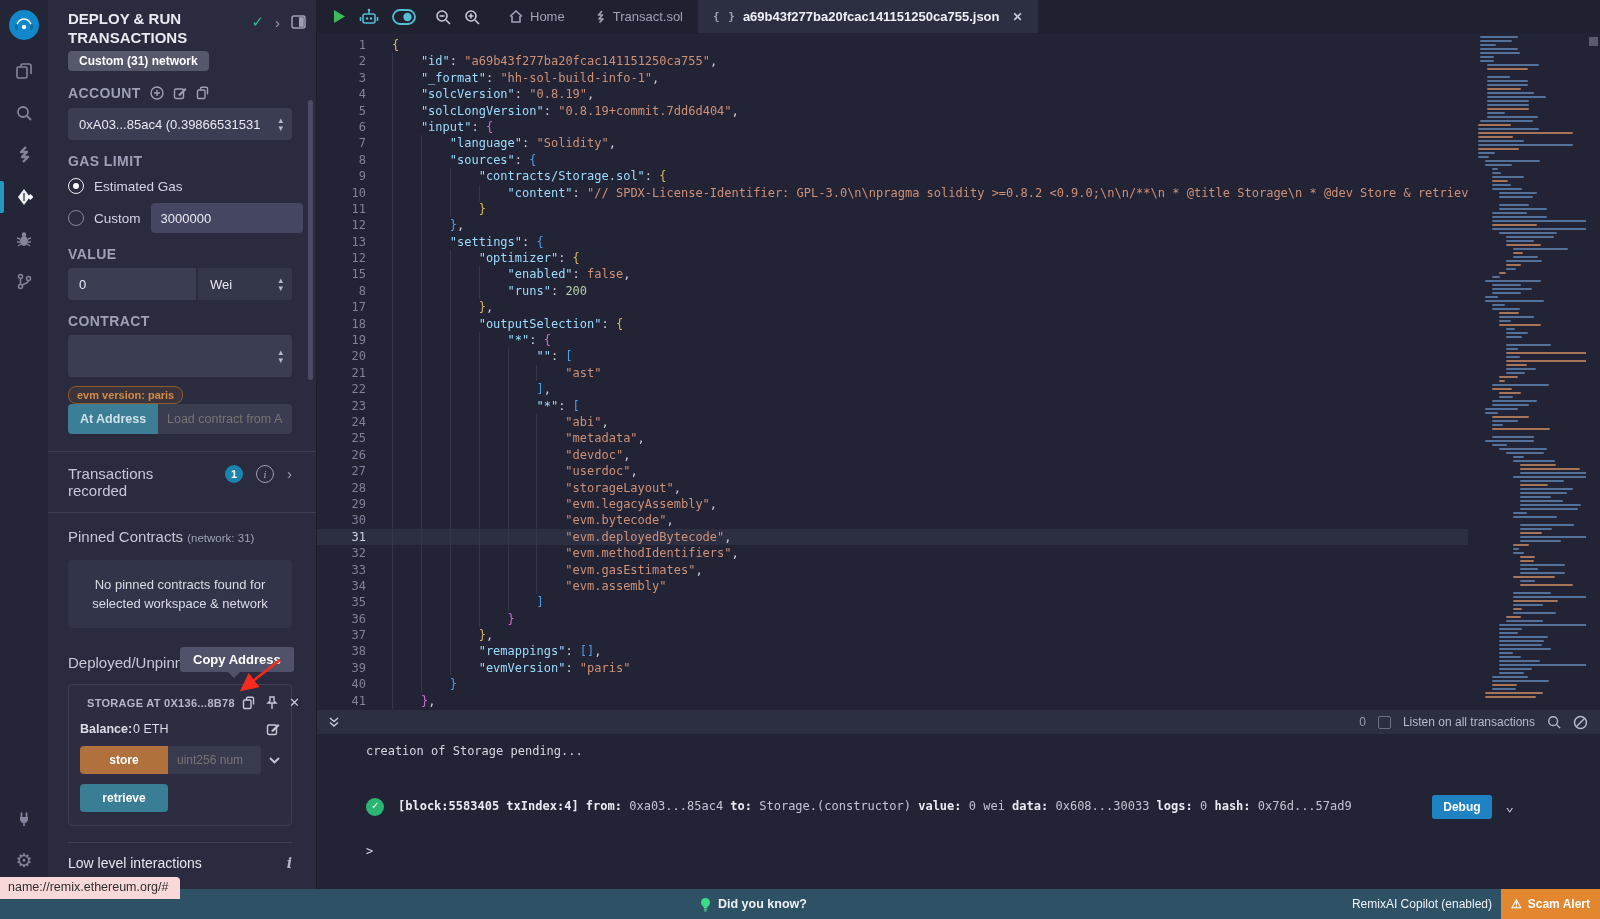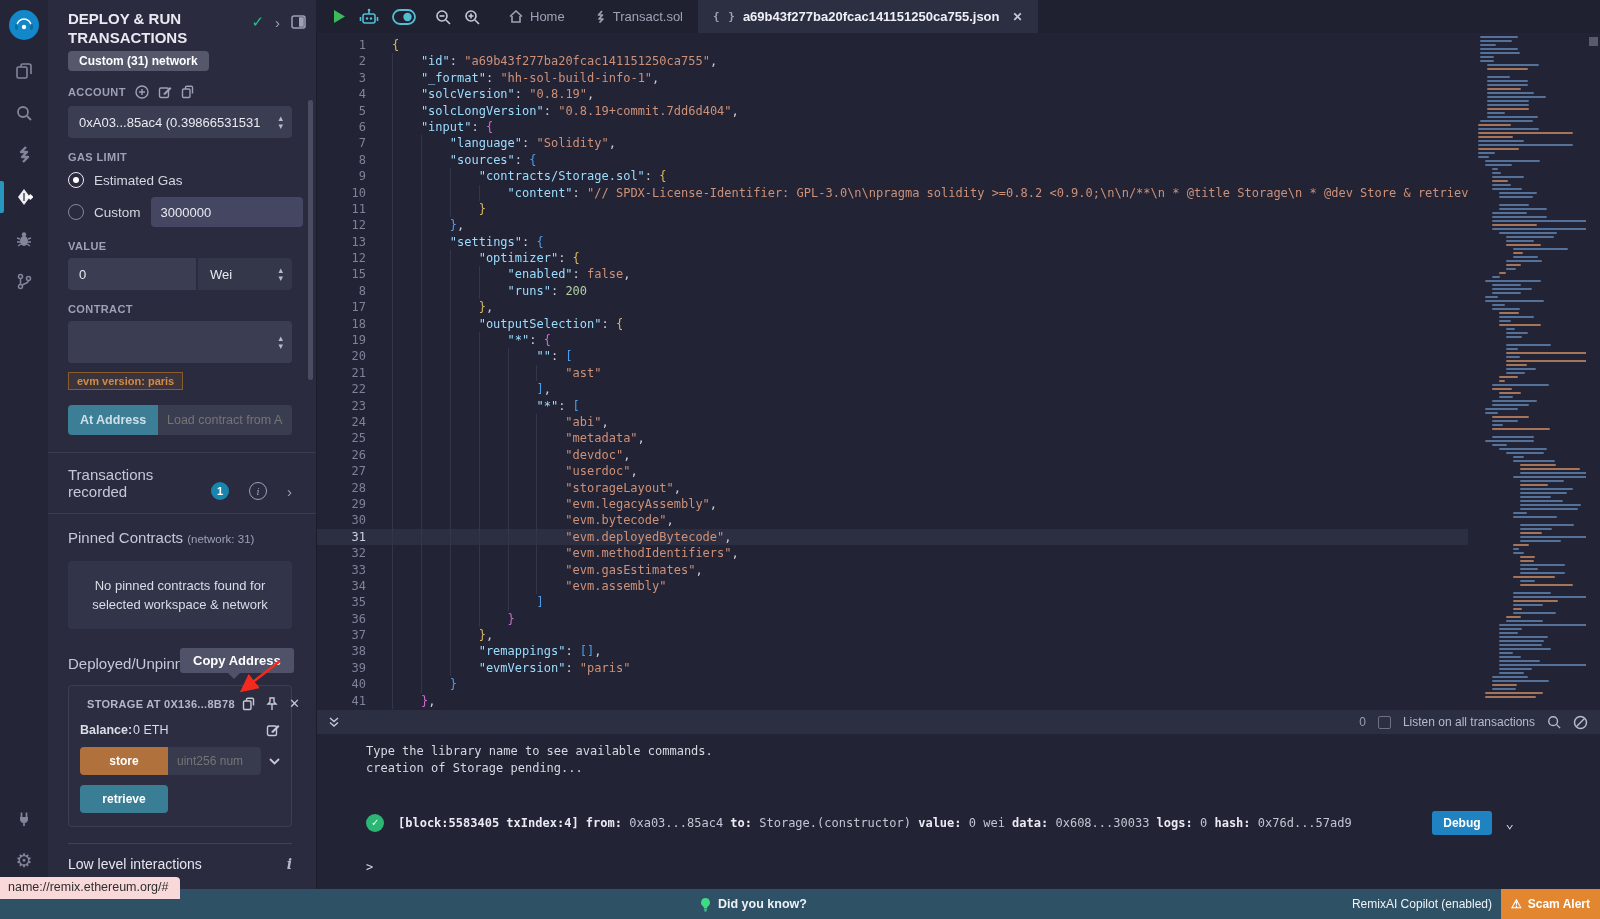--- a/index.html
+++ b/index.html
@@ -17,46 +17,46 @@
 
   
   .panel{position:absolute;left:48px;top:0;width:268px;height:889px;background:#2a2b3e;z-index:2;
          border-right:1px solid #1c1d29;}
   .panel-header{position:relative;padding:9px 14px 0 20px;height:42px;}
   .panel-title{width:175px;font-size:15px;font-weight:bold;color:#e8e9f1;line-height:19px;}
   .ph-icons{position:absolute;right:10px;top:13px;display:flex;gap:11px;align-items:center;}
   .panel-scroll{position:absolute;top:51px;left:0;right:0;bottom:0;overflow:hidden;padding:0 24px 0 20px;}
   .network-pill{display:inline-block;margin-top:-9px;background:#55576b;color:#fff;font-weight:bold;
                 font-size:12px;padding:3px 11px;border-radius:4px;}
-  .label-sm{color:#9da0b6;font-size:11px;font-weight:bold;letter-spacing:.4px;margin:13px 0 6px;}
+  .label-sm{color:#9da0b6;font-size:14px;font-weight:bold;letter-spacing:.4px;margin:13px 0 6px;}
   .acct-row{display:flex;align-items:center;gap:9px;margin:14px 0 7px;}
   .selectbox{height:32px;background:#3b3d52;border-radius:4px;display:flex;align-items:center;
              padding:0 9px 0 11px;color:#e9eaf2;font-size:13px;white-space:nowrap;overflow:hidden;}
   .updown{margin-left:auto;color:#b8bac8;font-size:9px;line-height:8px;text-align:center;flex:none;padding-left:6px;}
   .radio-row{display:flex;align-items:center;gap:10px;margin:9px 0;color:#d4d6e2;font-size:13.5px;}
   .radio{width:16px;height:16px;border-radius:50%;border:1px solid #84869a;box-sizing:border-box;flex:none;}
   .radio.checked{border-color:#eceef4;position:relative;}
   .radio.checked::after{content:"";position:absolute;left:4px;top:4px;width:6px;height:6px;border-radius:50%;background:#fff;}
   .gas-input{width:132px;height:30px;background:#454762;border:none;border-radius:4px;color:#e9eaf2;
              font-size:13px;padding:0 10px;font-family:"Liberation Sans",sans-serif;}
   .value-row{display:flex;gap:2px;}
   .value-input{flex:1;height:32px;background:#3b3d52;border:none;border-radius:4px 0 0 4px;color:#e9eaf2;
                font-size:13px;padding:0 11px;font-family:"Liberation Sans",sans-serif;min-width:0;}
   .unit-box{width:94px;height:32px;background:#34364a;border-radius:0 4px 4px 0;display:flex;align-items:center;
             padding:0 9px 0 12px;color:#e9eaf2;font-size:13px;box-sizing:border-box;}
   .contract-select{height:42px;background:#3b3d52;border-radius:4px;display:flex;align-items:center;padding:0 9px;}
   .evm-badge{display:inline-block;margin-top:9px;border:1px solid #8a5c2c;background:rgba(170,110,50,.14);
-             color:#d18b44;font-size:11px;font-weight:bold;padding:2px 8px;border-radius:0;}
-  .ataddr-row{display:flex;margin-top:15px;}
+             color:#d18b44;font-size:11px;font-weight:bold;padding:2px 8px;border-radius:8px;}
+  .ataddr-row{display:flex;}
   .btn-ataddr{width:90px;height:30px;background:#3b7e96;border:none;border-radius:4px 0 0 4px;color:#cfe0e8;
               font-weight:bold;font-size:12.5px;font-family:"Liberation Sans",sans-serif;}
   .ataddr-input{flex:1;height:30px;background:#3a3c50;border:none;border-radius:0 4px 4px 0;color:#e9eaf2;
                 font-size:12.5px;padding:0 9px;font-family:"Liberation Sans",sans-serif;min-width:0;box-sizing:border-box;}
   .hr-full{border:none;border-top:1px solid #3a3c50;margin:17px -24px 0 -20px;}
-  .txrec-row{display:flex;align-items:flex-end;gap:20px;padding:13px 0;}
+  .txrec-row{display:flex;align-items:flex-start;gap:13px;padding:13px 0;}
   .txrec-title{font-size:15px;color:#c6c8d7;}
   .count-badge{width:18px;height:18px;border-radius:50%;background:#1a85ac;color:#fff;font-size:11px;font-weight:bold;
                display:flex;align-items:center;justify-content:center;flex:none;}
   .info-circle{width:16px;height:16px;border-radius:50%;border:1px solid #9da0b6;color:#9da0b6;
                font-family:"DejaVu Serif",serif;font-style:italic;font-size:10px;display:flex;align-items:center;justify-content:center;flex:none;}
   .chev-right{margin-left:auto;color:#9da0b6;font-size:15px;}
   .section-title{font-size:15px;color:#c6c8d7;margin-top:15px;}
   .section-sub{font-size:11.5px;color:#9da0b6;text-align:right;}
   .empty-card{margin-top:15px;background:#32344a;border-radius:4px;padding:15px 18px;text-align:center;
               font-size:13px;color:#dadce6;line-height:19px;}
@@ -674,21 +674,20 @@
       <svg width="14" height="14" viewBox="0 0 16 16">
           <circle cx="7" cy="7" r="5" fill="none" stroke="#b8bac8" stroke-width="1.6"></circle>
           <path d="M11 11l4 4" stroke="#b8bac8" stroke-width="1.6"></path>
         </svg>
       <svg width="15" height="15" viewBox="0 0 15 15">
           <circle cx="7.5" cy="7.5" r="6" fill="none" stroke="#b8bac8" stroke-width="1.5"></circle>
           <path d="M3.5 11.5l8-8" stroke="#b8bac8" stroke-width="1.5"></path>
         </svg>
     </div>
     <div class="term-body">
-      <div>Type the library name to see available commands.</div>
       <div>creation of Storage pending...</div>
       <div class="tx-row">
         <span class="check-circle">✓</span>
         <span class="tx-text">
           <span class="txh">[block:5583405 txIndex:4]</span><span id="txpairs"><span class="txl"> from: </span><span>0xa03...85ac4</span><span class="txl"> to: </span><span>Storage.(constructor)</span><span class="txl"> value: </span><span>0 wei</span><span class="txl"> data: </span><span>0x608...30033</span><span class="txl"> logs: </span><span>0</span><span class="txl"> hash: </span><span>0x76d...57ad9</span></span>
         </span>
         <button class="btn-debug">Debug</button>
         <span class="tx-chev">⌄</span>
       </div>
       <div class="prompt">&gt;</div>

